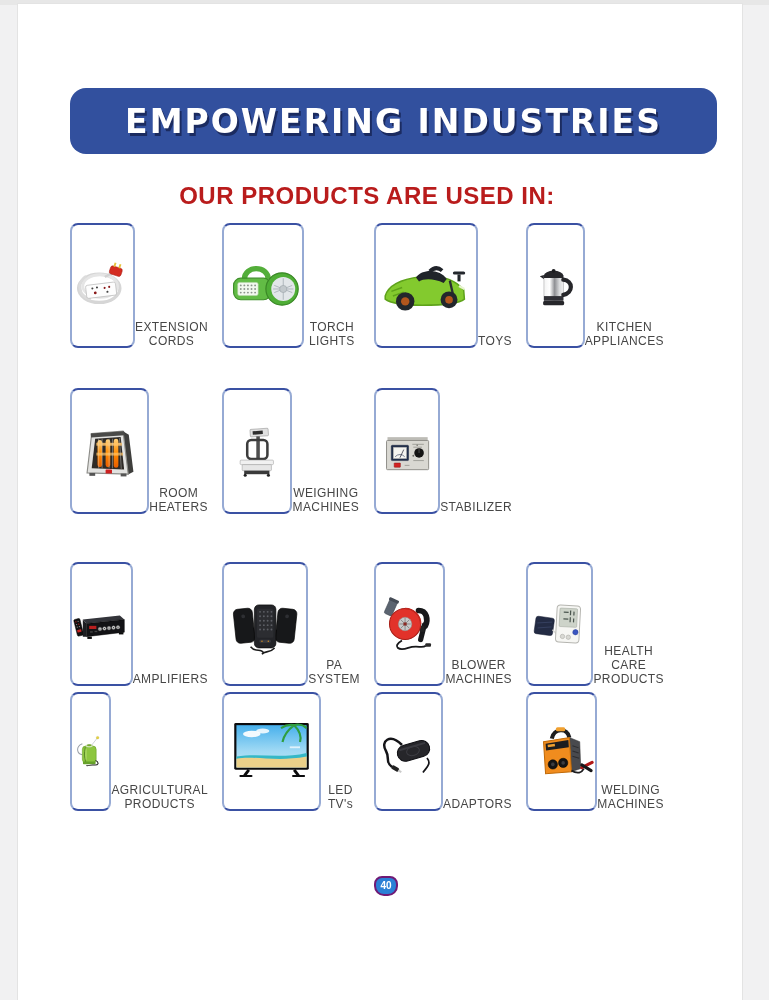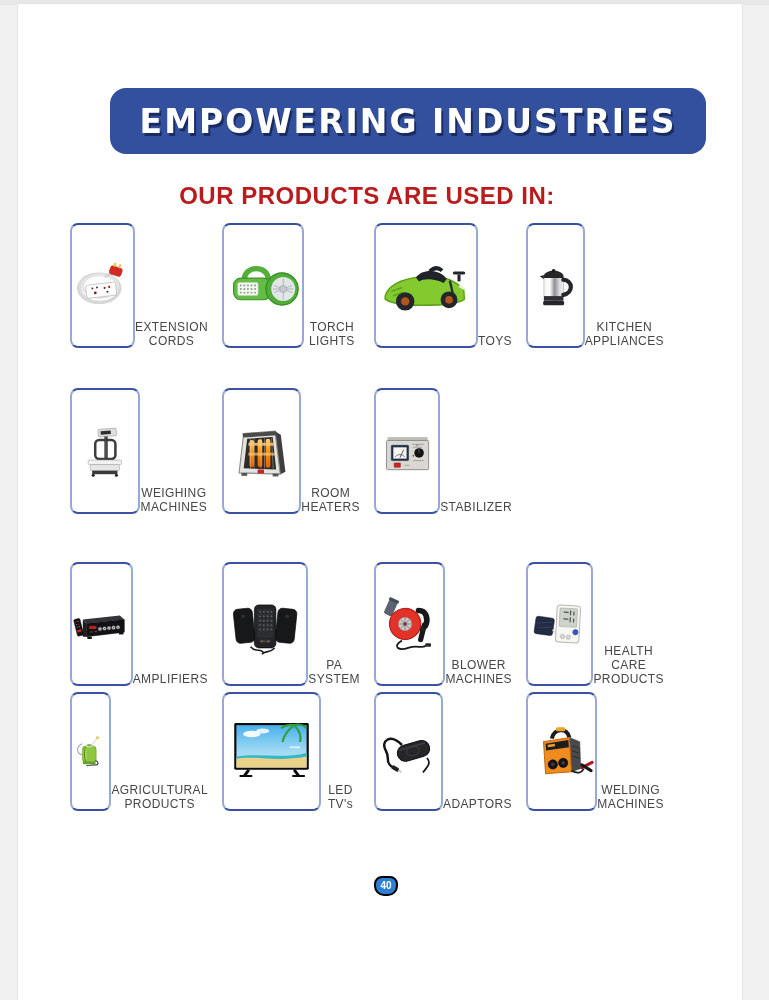--- a/index.html
+++ b/index.html
@@ -1,39 +1,39 @@
 <!DOCTYPE html>
 <html><head>
 <meta charset="utf-8">
 <style>
   html,body{margin:0;padding:0;}
   body{width:769px;height:1000px;background:#f1f1f2;position:relative;overflow:hidden;
        font-family:"Liberation Sans",sans-serif;}
   .top-edge{position:absolute;left:0;top:0;width:769px;height:5px;background:#e7e7e7;}
   .page{position:absolute;left:18px;top:4px;width:724px;height:996px;background:#ffffff;
         box-shadow:0 0 0 1px #e3e3e3;}
-  .banner{position:absolute;left:70px;top:88px;width:596px;height:66px;background:#32509e;
-          border-radius:16px;display:flex;align-items:center;justify-content:center;margin-left:40px;}
+  .banner{position:absolute;left:70px;top:88px;width:647px;height:66px;background:#32509e;
+          border-radius:16px;display:flex;align-items:center;justify-content:center;}
   .banner-title{color:#ffffff;font-size:33px;font-weight:800;letter-spacing:2px;
           font-family:"DejaVu Sans","Liberation Sans",sans-serif;
           text-shadow:2px 3px 0 #1b2b60;white-space:nowrap;}
   .heading{position:absolute;left:70px;top:182px;width:594px;text-align:center;
           font-size:24px;font-weight:bold;color:#b91c1c;letter-spacing:0.5px;}
   .row{position:absolute;left:70px;width:594px;display:flex;gap:14px;}
   .row1{top:223px;} .row2{top:388px;} .row3{top:562px;} .row4{top:692px;}
   .card{width:138px;display:flex;flex-direction:row;align-items:flex-end;}
   .cell{width:134px;box-sizing:border-box;background:#ffffff;border:2px solid #96aad4;
         border-top-color:#3a51a3;border-bottom-color:#3a51a3;border-radius:8px;
         display:flex;align-items:center;justify-content:center;overflow:hidden;}
   .row1 .cell{height:125px;} .row2 .cell{height:126px;}
   .row3 .cell{height:124px;} .row4 .cell{height:119px;}
   .plabel{margin-top:6px;font-size:12px;line-height:14px;color:#464646;text-align:center;
         letter-spacing:0.4px;white-space:pre-line;font-weight:400;}
   .badge{position:absolute;left:374px;top:876px;width:24px;height:20px;background:#2b80d6;
-        border:2px solid #000000;border-radius:8px 8px 10px 10px;box-sizing:border-box;
+        border:2px solid #701a75;border-radius:8px 8px 10px 10px;box-sizing:border-box;
         display:flex;align-items:center;justify-content:center;}
   .badge span{color:#ffffff;font-size:10px;font-weight:bold;line-height:1;}
   svg{display:block;}
 </style>
 </head>
 <body>
 
 <div class="top-edge"></div>
 <div class="page"></div>
 
@@ -141,38 +141,20 @@
         <circle cx="61" cy="17" r="4.5" fill="#1b1b1e"></circle>
         <path d="M84,38 C108,41 108,69 84,74" fill="none" stroke="#26262a" stroke-width="10" stroke-linecap="round"></path>
       </svg>
     </div>
     <div class="plabel">KITCHEN
 APPLIANCES</div>
   </div>
 </div>
 
 <div class="row row2">
-  <div class="card">
-    <div class="cell">
-      <svg width="126" height="113" viewBox="0 0 130 106">
-        <g transform="rotate(-4 70 18)">
-          <rect x="52" y="8" width="36" height="15" rx="2" fill="#e0e0e0" stroke="#8a8a8a"></rect>
-          <rect x="57" y="12" width="20" height="7" fill="#2e2e2e"></rect>
-        </g>
-        <rect x="64" y="23" width="7" height="45" fill="#4e4e4e"></rect>
-        <rect x="46" y="30" width="40" height="38" rx="8" fill="none" stroke="#3c3c3c" stroke-width="5"></rect>
-        <rect x="32" y="70" width="66" height="9" rx="2" fill="#f1f1f1" stroke="#9a9a9a"></rect>
-        <rect x="36" y="79" width="58" height="12" rx="2" fill="#e6e6e6" stroke="#9a9a9a"></rect>
-        <rect x="40" y="91" width="50" height="7" fill="#3a3a3a"></rect>
-        <circle cx="42" cy="100" r="3" fill="#222"></circle>
-          <circle cx="88" cy="100" r="3" fill="#222"></circle>
-      </svg>
-    </div>
-    <div class="plabel">WEIGHING MACHINES</div>
-  </div>
   <div class="card">
     <div class="cell">
       <svg width="126" height="113" viewBox="0 0 130 106">
         <defs>
           <linearGradient id="rodg" x1="0" y1="0" x2="0" y2="1">
             <stop offset="0" stop-color="#ffd27a"></stop>
               <stop offset="0.5" stop-color="#ff8a00"></stop>
             <stop offset="1" stop-color="#e85d00"></stop>
           </linearGradient>
         </defs>
@@ -185,20 +167,38 @@
         <rect x="72" y="31" width="8" height="50" rx="4" fill="url(#rodg)"></rect>
         <rect x="42" y="38" width="44" height="5" fill="#ffc46a" opacity="0.85"></rect>
         <rect x="42" y="55" width="46" height="5" fill="#ffc46a" opacity="0.7"></rect>
         <path d="M46,31 L46,82 M52,31 L52,82 M64,31 L64,82 M70,31 L70,82 M82,30 L85,83" stroke="#d8d8d4" stroke-width="1" opacity="0.7"></path>
         <rect x="58" y="84" width="11" height="7" rx="1" fill="#cc2020"></rect>
         <rect x="30" y="90" width="10" height="5" fill="#555"></rect>
           <rect x="84" y="91" width="10" height="5" fill="#555"></rect>
       </svg>
     </div>
     <div class="plabel">ROOM HEATERS</div>
+  </div>
+  <div class="card">
+    <div class="cell">
+      <svg width="126" height="113" viewBox="0 0 130 106">
+        <g transform="rotate(-4 70 18)">
+          <rect x="52" y="8" width="36" height="15" rx="2" fill="#e0e0e0" stroke="#8a8a8a"></rect>
+          <rect x="57" y="12" width="20" height="7" fill="#2e2e2e"></rect>
+        </g>
+        <rect x="64" y="23" width="7" height="45" fill="#4e4e4e"></rect>
+        <rect x="46" y="30" width="40" height="38" rx="8" fill="none" stroke="#3c3c3c" stroke-width="5"></rect>
+        <rect x="32" y="70" width="66" height="9" rx="2" fill="#f1f1f1" stroke="#9a9a9a"></rect>
+        <rect x="36" y="79" width="58" height="12" rx="2" fill="#e6e6e6" stroke="#9a9a9a"></rect>
+        <rect x="40" y="91" width="50" height="7" fill="#3a3a3a"></rect>
+        <circle cx="42" cy="100" r="3" fill="#222"></circle>
+          <circle cx="88" cy="100" r="3" fill="#222"></circle>
+      </svg>
+    </div>
+    <div class="plabel">WEIGHING MACHINES</div>
   </div>
   <div class="card">
     <div class="cell">
       <svg width="126" height="113" viewBox="0 0 130 106">
         <rect x="24" y="23" width="84" height="8" fill="#bdbcb6"></rect>
         <rect x="22" y="30" width="88" height="61" rx="2" fill="#d9d8d2" stroke="#8e8d87" stroke-width="2"></rect>
         <rect x="32" y="40" width="36" height="32" rx="2" fill="#1f2d49" stroke="#14203a"></rect>
         <rect x="36" y="44" width="28" height="24" fill="#f4f4f0" stroke="#999"></rect>
         <path d="M40,64 A 13 13 0 0 1 60,64" fill="none" stroke="#44506b" stroke-width="1.5"></path>
         <path d="M50,66 L58,49" stroke="#223" stroke-width="1.5"></path>

